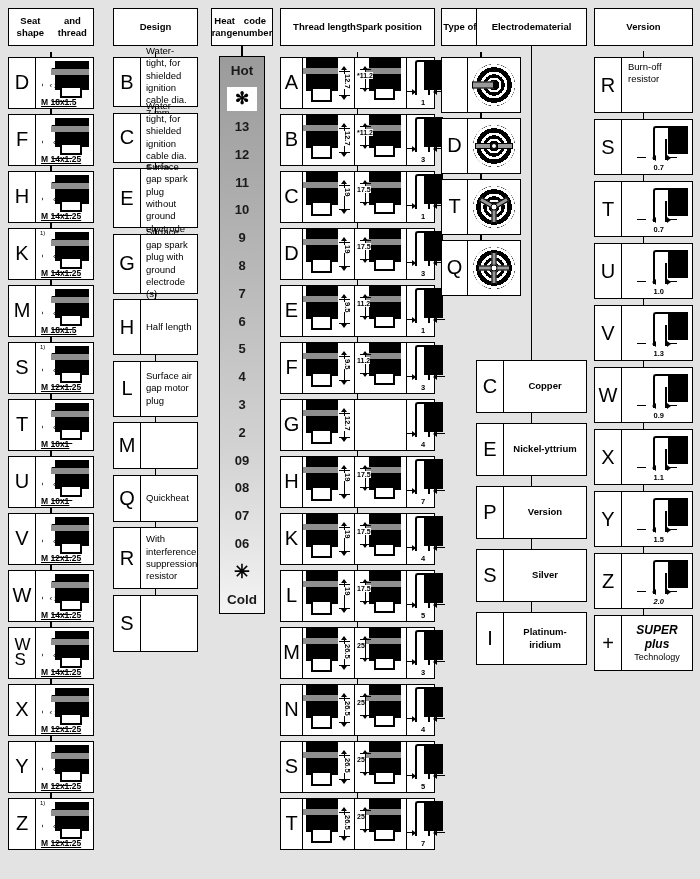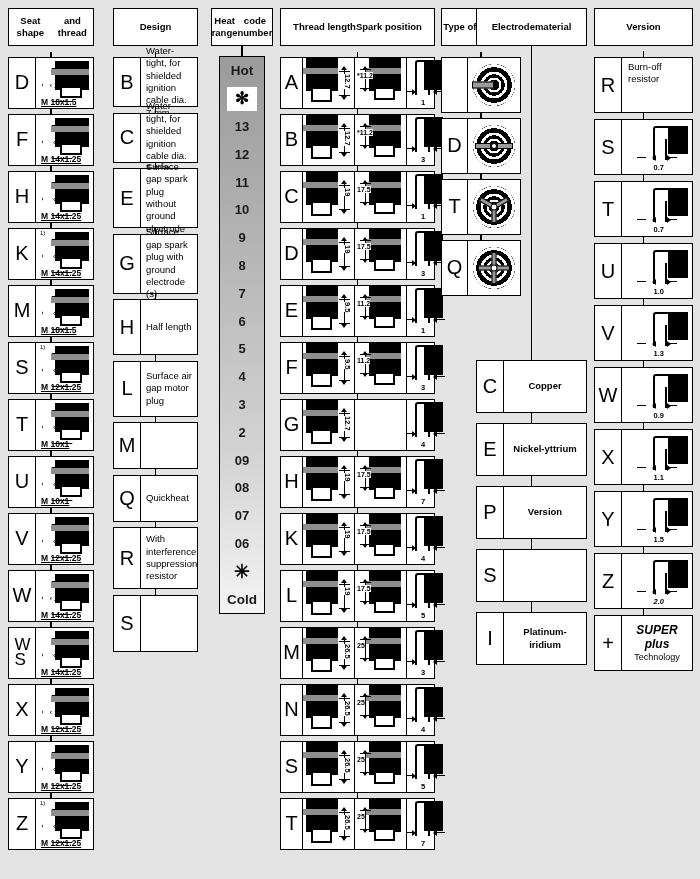--- a/index.html
+++ b/index.html
@@ -1169,20 +1169,21 @@
       <div class="codebox" style="width:27px;">
         <span style="font-size:20px;">P</span>
       </div>
       <div class="desc ctr">Version</div>
     </div>
     <div class="connector" style="position:absolute;left:54.75px;top:539px;height:10px;width:1.5px;margin-left:0;"></div>
     <div class="cell" style="position:absolute;left:0;top:549px;width:111px;height:53px;">
       <div class="codebox" style="width:27px;">
         <span style="font-size:20px;">S</span>
       </div>
+      <div class="desc ctr">Silver</div>
     </div>
     <div class="connector" style="position:absolute;left:54.75px;top:602px;height:10px;width:1.5px;margin-left:0;"></div>
     <div class="cell" style="position:absolute;left:0;top:612px;width:111px;height:53px;">
       <div class="codebox" style="width:27px;">
         <span style="font-size:20px;">I</span>
       </div>
       <div class="desc ctr">Platinum-iridium</div>
     </div>
   </div>
 

